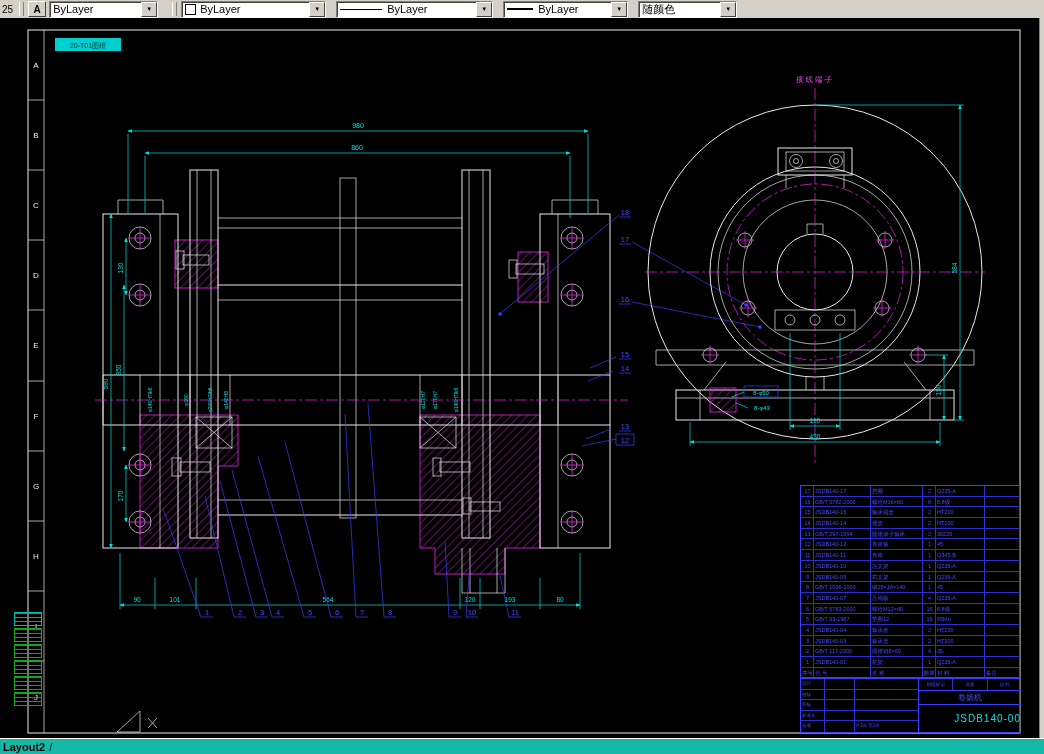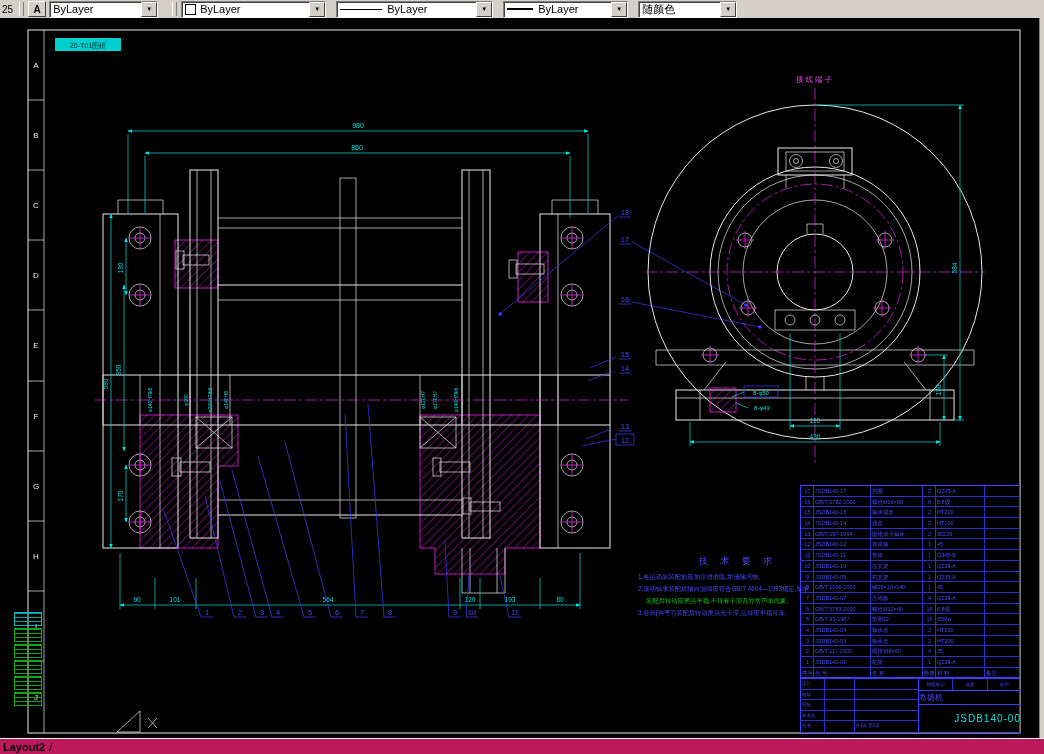--- a/index.html
+++ b/index.html
@@ -61,27 +61,27 @@
   .tb-lrow{display:flex;height:10.6px;box-sizing:border-box;border-bottom:1px solid #2e2ecc;font-size:4.5px;}
   .tb-lrow:last-child{border-bottom:none;}
   .tb-lrow span{display:block;box-sizing:border-box;border-right:1px solid #2e2ecc;overflow:hidden;
        line-height:10px;padding-left:1px;}
   .tb-lc1{width:24px;} .tb-lc2{width:30px;} .tb-lc3{width:64px;border-right:none!important;}
   .tb-right{position:absolute;left:118px;top:0;width:102px;height:100%;}
   .tb-meta{display:flex;height:12px;border-bottom:1px solid #3d3dff;box-sizing:border-box;font-size:4.5px;}
   .tb-meta span{flex:1;border-right:1px solid #2e2ecc;overflow:hidden;line-height:11px;text-align:center;}
   .tb-meta span:last-child{border-right:none;}
   .tb-product{height:14px;border-bottom:1px solid #3d3dff;box-sizing:border-box;font-size:8px;
-       line-height:13px;color:#4848ff;}
+       text-align:center;line-height:13px;color:#4848ff;}
   .tb-partno{height:29px;color:#00e0e0;font-size:10px;text-align:right;line-height:27px;letter-spacing:1px;}
   .mtag{position:absolute;left:14px;width:26px;height:12px;border:1px solid #13a913;
         background:repeating-linear-gradient(0deg,transparent 0 3px,rgba(19,190,19,.85) 3px 4px);}
   .mtag.cy{border-color:#00b8b8;background:repeating-linear-gradient(0deg,transparent 0 3px,rgba(0,190,190,.85) 3px 4px);}
   
-  .statusbar{position:absolute;left:0;top:738px;width:1044px;height:16px;background:#be185d;
+  .statusbar{position:absolute;left:0;top:738px;width:1044px;height:16px;background:#14b8a6;
        border-top:1px solid #fff;display:flex;align-items:center;font-size:11px;color:#000;padding-left:3px;box-sizing:border-box;}
   .statusbar .tab{font-weight:bold;margin-right:4px;}
 </style>
 </head>
 <body>
 
 <div id="screen">
 
   <div class="toolbar">
     <span class="tb-num">25</span>
@@ -464,27 +464,20 @@
         </g>
       </g>
 
       <g>
         <path d="M117,714 L140,714 L140,693 Z" class="ln-w2"></path>
         <line x1="148" y1="700" x2="157" y2="710" class="ln-w2"></line>
         <line x1="157" y1="700" x2="148" y2="710" class="ln-w2"></line>
       </g>
     </svg>
 
-    <div class="notes">
-      <div class="ttl">技 术 要 求</div>
-      <div class="nl">1.各运动副装配前应加注润滑脂,并清除污物。</div>
-      <div class="nl">2.滚动轴承装配后轴向游隙应符合GB/T 4604—1993规定,轴承</div>
-      <div class="nl ind green">装配后转动应灵活平稳,不得有卡滞及异常声响现象。</div>
-      <div class="nl">3.卷筒(件号7)装配后转动灵活无卡滞,运转应平稳可靠。</div>
-    </div>
 
     <div class="bom">
       <div>
 
       <div class="bom-row">
           <span class="c1">17</span>
             <span class="c2">JSDB140-17</span>
           <span class="c3">挡圈</span>
             <span class="c4">2</span>
           <span class="c5">Q235-A</span>

